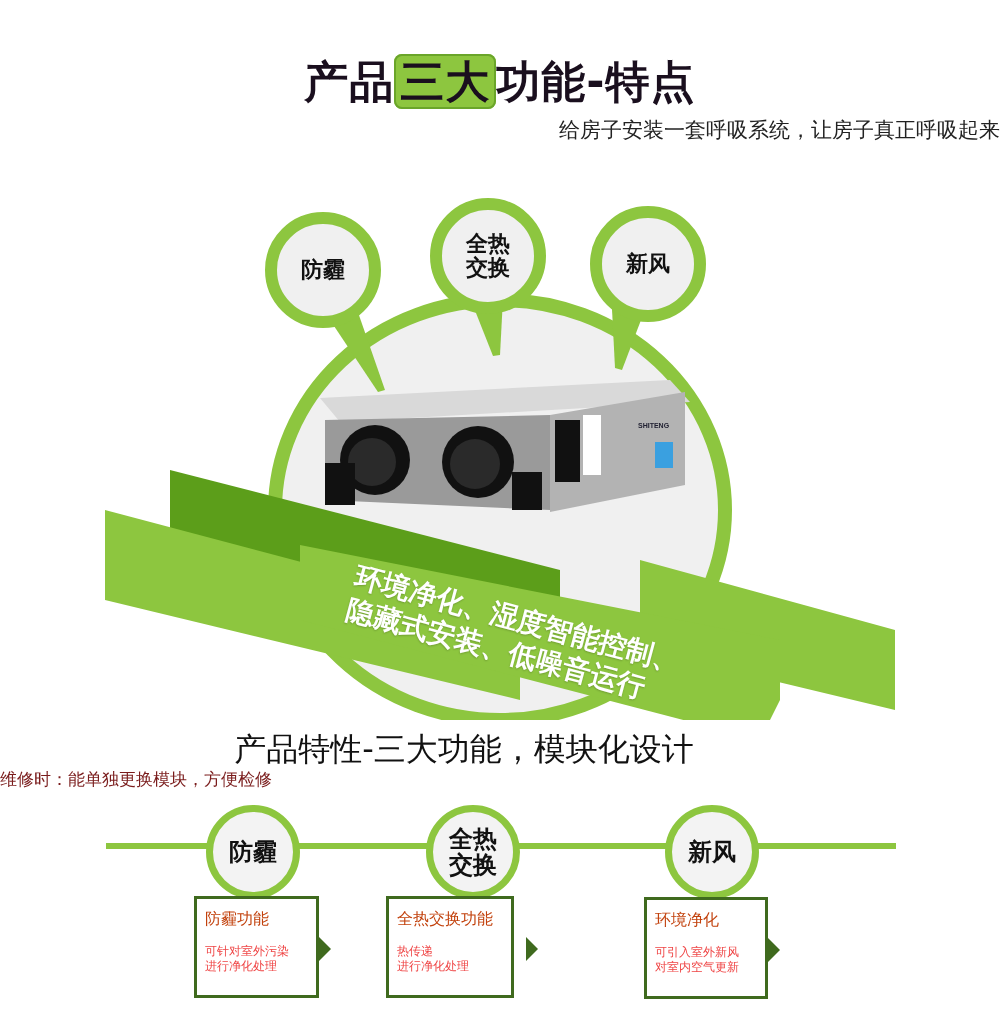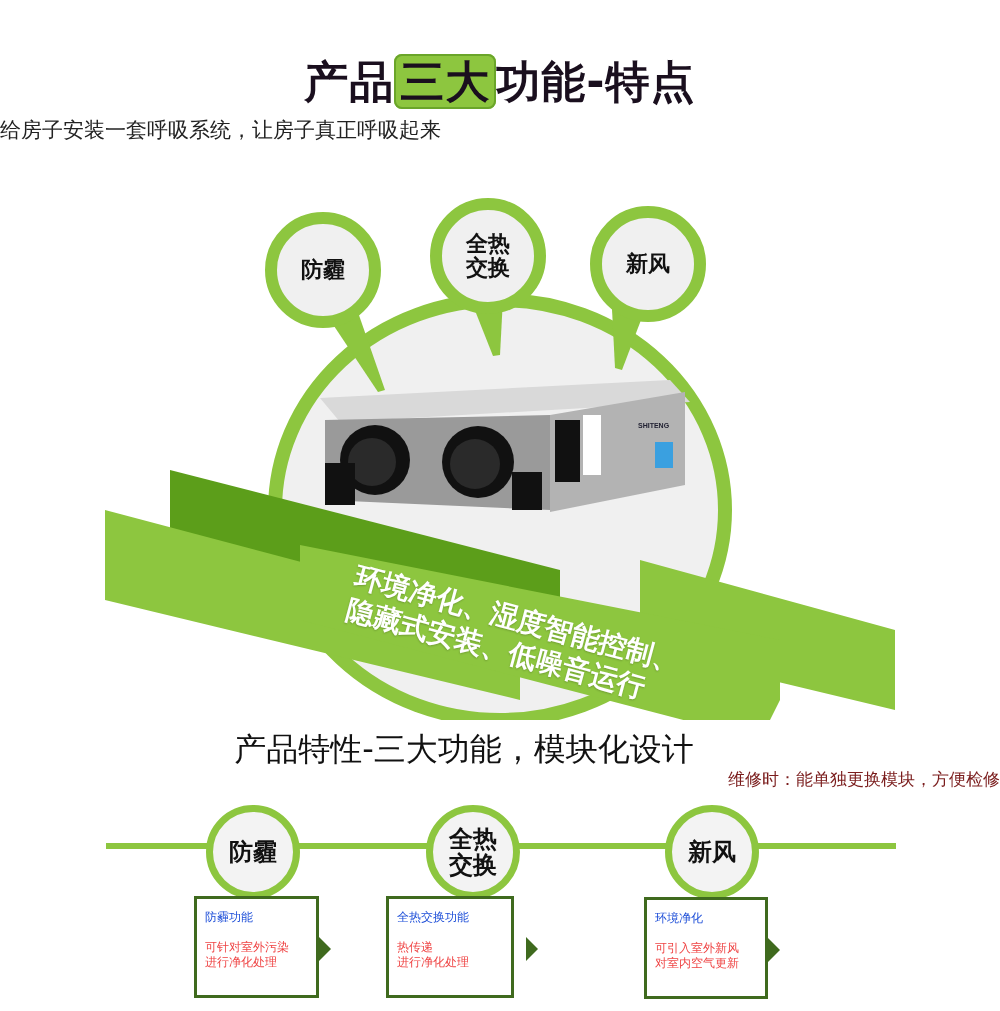--- a/index.html
+++ b/index.html
@@ -1,28 +1,28 @@
 <!DOCTYPE html>
 <html><head>
 <meta charset="utf-8">
 <style>
   html,body{margin:0;padding:0;background:#fff;}
   body{width:1000px;height:1011px;position:relative;overflow:hidden;font-family:"DejaVu Sans","Liberation Sans",sans-serif;}
   .abs{position:absolute;}
   .title{left:0;width:1000px;top:52px;text-align:center;font-size:44px;font-weight:bold;color:#1a0f1e;letter-spacing:1px;line-height:60px;}
   .title .hl{background:#8dc63f;border-radius:8px;padding:0 4px;border:2px solid #6aa52a;}
-  .subtitle{left:0;width:1000px;top:116px;text-align:left;font-size:21px;color:#222;}
+  .subtitle{left:0;width:1000px;top:116px;text-align:right;font-size:21px;color:#222;}
   .bubble{width:92px;height:92px;border-radius:50%;background:#f0f0f0;border:12px solid #8dc63f;display:flex;align-items:center;justify-content:center;text-align:center;font-weight:bold;font-size:22px;line-height:24px;color:#111;box-sizing:content-box;}
   .ribbon-text{left:360px;top:560px;transform:rotate(15deg);transform-origin:left top;color:#fff;font-weight:bold;font-size:28px;line-height:34px;text-shadow:0 1px 2px rgba(0,0,0,.2);}
   .sec2-title{left:0;width:928px;top:728px;text-align:center;font-size:32px;color:#111;}
-  .sec2-sub{left:0;width:1000px;top:768px;text-align:right;font-size:17px;color:#7a1c1c;}
+  .sec2-sub{left:0;width:1000px;top:768px;text-align:left;font-size:17px;color:#7a1c1c;}
   .timeline{left:106px;top:843px;width:790px;height:6px;background:#8dc63f;}
   .node{width:80px;height:80px;border-radius:50%;background:#f3f3f3;border:7px solid #8dc63f;display:flex;align-items:center;justify-content:center;font-weight:bold;font-size:24px;line-height:26px;color:#111;text-align:center;}
   .card{border:3px solid #3f6a1e;background:#fff;width:118px;height:102px;box-sizing:border-box;padding:10px 8px;}
-  .card .ct{color:#1d4ed8;font-size:12px;margin-bottom:14px;white-space:nowrap;}
+  .card .ct{color:#c2410c;font-size:16px;margin-bottom:14px;white-space:nowrap;}
   .card .cd{color:#ef4444;font-size:12px;line-height:15px;white-space:pre-line;}
   .notch{width:0;height:0;border-top:12px solid transparent;border-bottom:12px solid transparent;border-left:12px solid #3f6a1e;}
 </style>
 </head>
 <body>
 
 <div class="abs title">
   <span>产品</span><span class="hl">三大</span><span>功能-特点</span>
 </div>
 <div class="abs subtitle">给房子安装一套呼吸系统，让房子真正呼吸起来</div>

